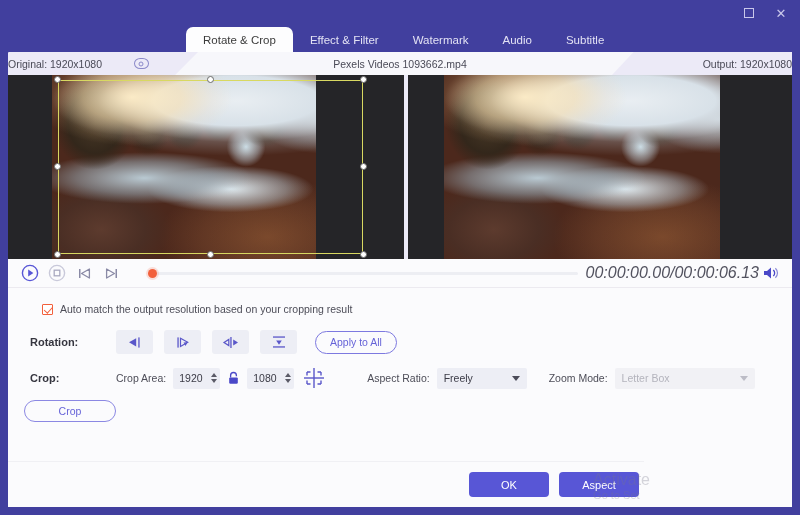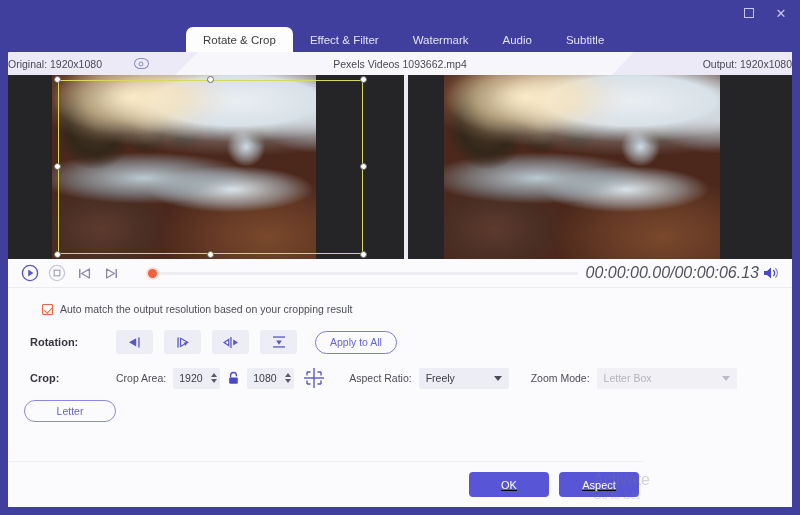--- a/index.html
+++ b/index.html
@@ -364,21 +364,20 @@
 
   
   .footer {
     position: absolute; left: 8px; bottom: 8px;
     width: 636px; height: 46px;
     background: #fbfbfd;
     display: flex; align-items: center; justify-content: flex-end;
     padding-right: 5px;
     gap: 10px;
     border-top: 1px solid #f0f0f4;
-    text-decoration: underline;
   }
   .fbtn {
     width: 80px; height: 25px;
     border-radius: 4px;
     background: #5856d6;
     color: #ffffff;
     font-size: 11px;
     display: flex; align-items: center; justify-content: center;
     cursor: pointer;
     border: none;
@@ -588,36 +587,36 @@
           <svg width="26" height="24" viewBox="0 0 26 24">
             <path d="M6 6 L9.5 6 M6 6 L6 9.5" stroke="#5a57c9" stroke-width="1.4" fill="none"></path>
             <path d="M20 6 L16.5 6 M20 6 L20 9.5" stroke="#5a57c9" stroke-width="1.4" fill="none"></path>
             <path d="M6 18 L9.5 18 M6 18 L6 14.5" stroke="#5a57c9" stroke-width="1.4" fill="none"></path>
             <path d="M20 18 L16.5 18 M20 18 L20 14.5" stroke="#5a57c9" stroke-width="1.4" fill="none"></path>
             <path d="M13 2 L13 22" stroke="#5a57c9" stroke-width="1.4"></path>
             <path d="M3 12 L23 12" stroke="#5a57c9" stroke-width="1.4"></path>
           </svg>
         </span>
 
-        <span class="sublabel" style="margin-left:22px;">Aspect Ratio:</span>
+        <span class="sublabel" style="margin-left:40px;">Aspect Ratio:</span>
         <div class="select" style="width:90px;">
           <span class="cv">Freely</span>
           <span class="caret"></span>
         </div>
 
         <span class="sublabel" style="margin-left:22px;">Zoom Mode:</span>
         <div class="select disabled" style="width:140px;">
           <span class="cv">Letter Box</span>
           <span class="caret"></span>
         </div>
       </div>
 
       <div class="reset-wrap">
         <div class="resetbtn">
-          <span>Letter</span>
+          <span>Crop</span>
         </div>
       </div>
 
     </div>
   </div>
 
   <div class="footer">
     <div class="fbtn">
       <span>OK</span>
     </div>

